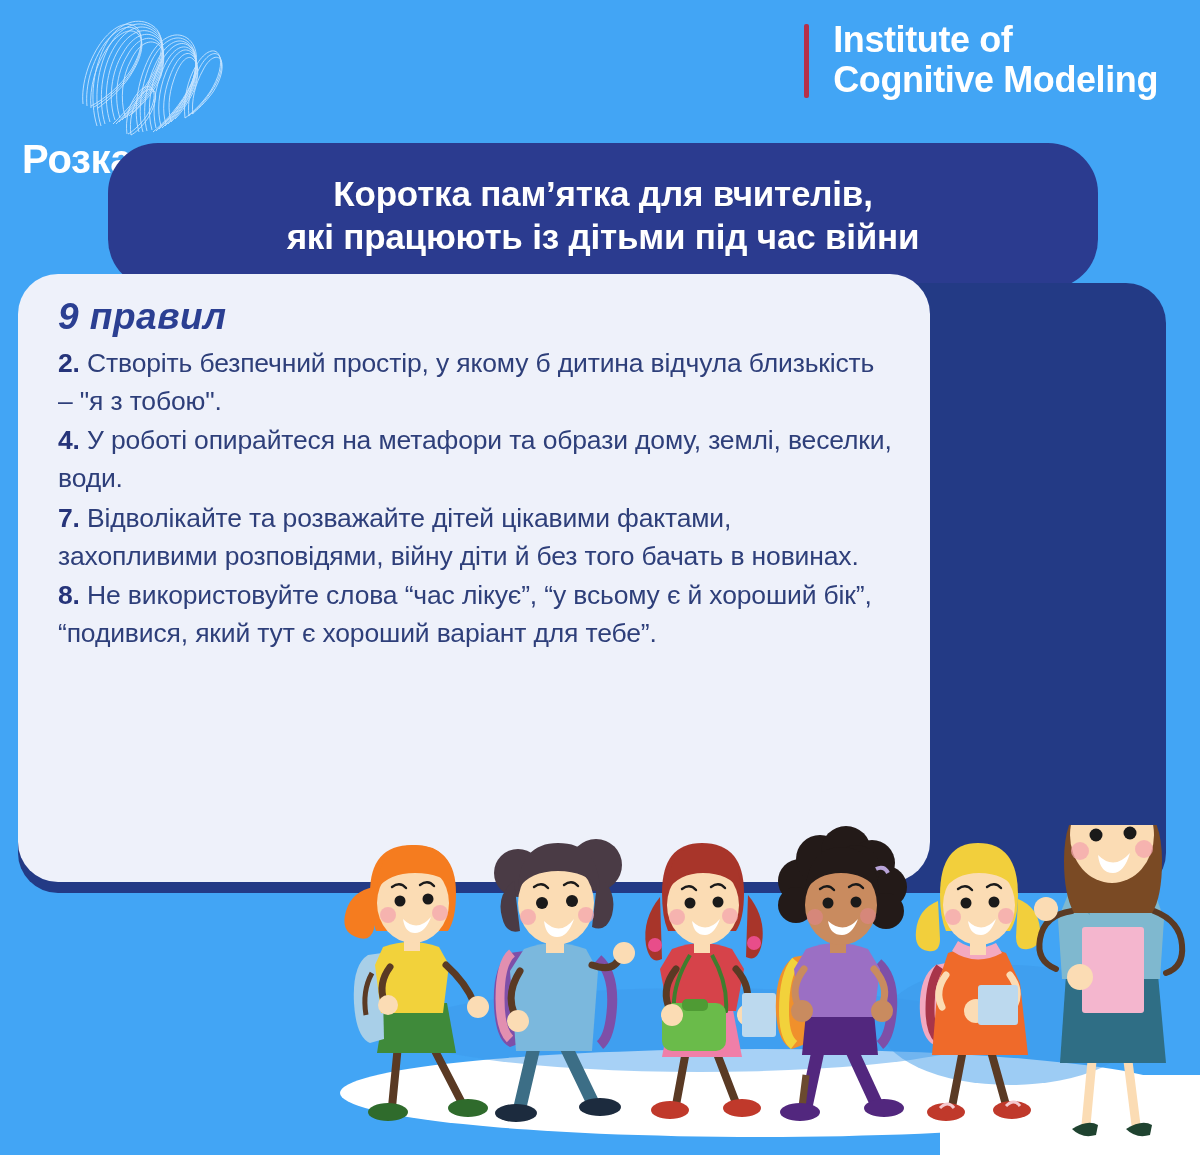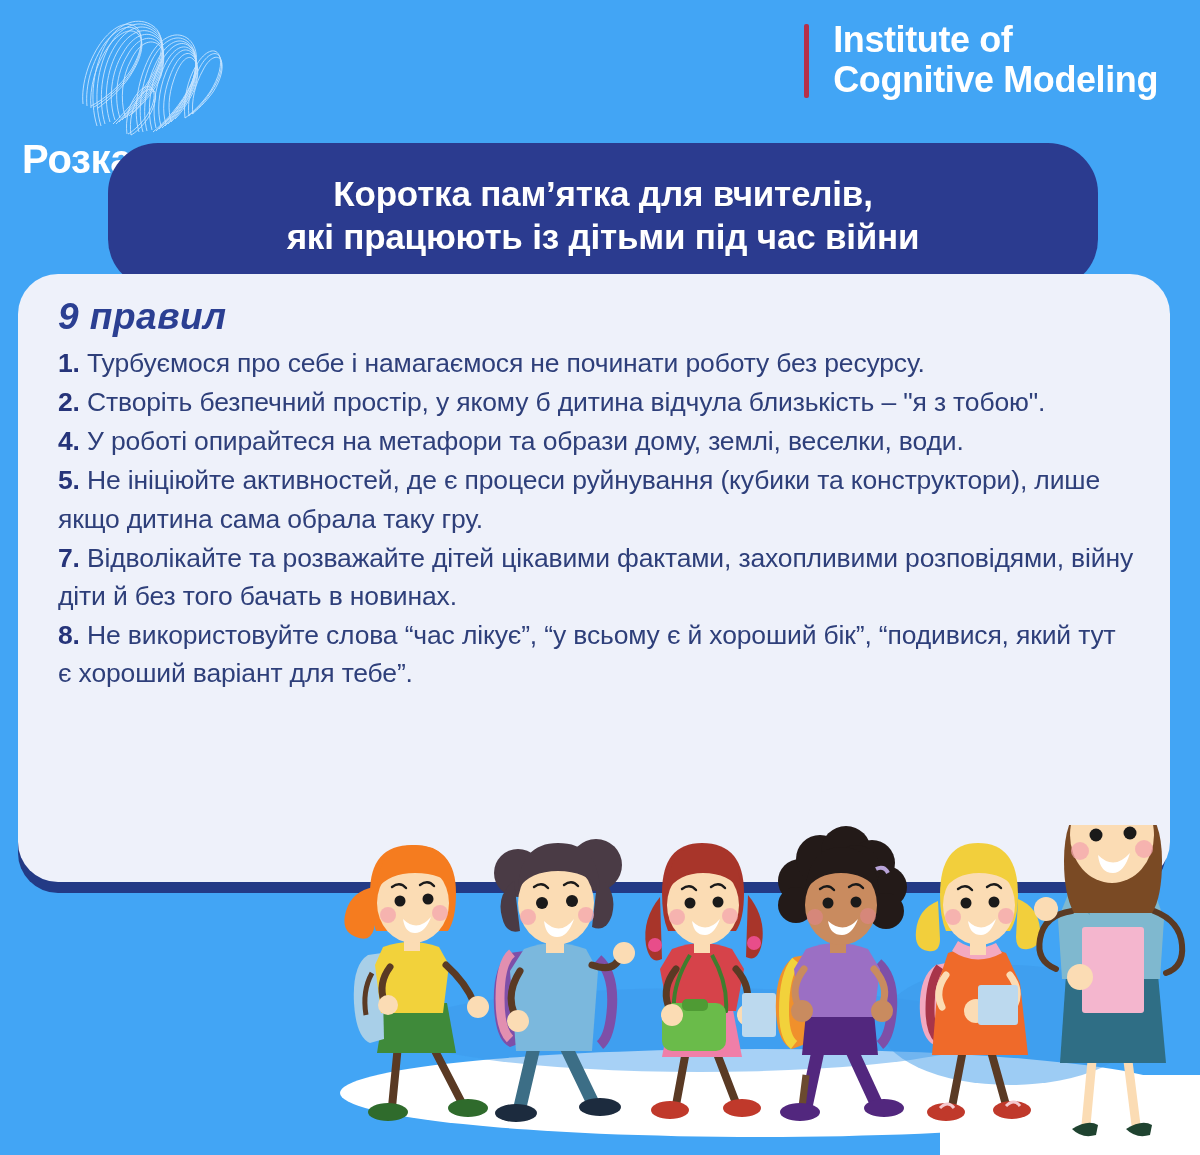--- a/index.html
+++ b/index.html
@@ -108,21 +108,21 @@
     position: absolute;
     left: 18px; top: 283px;
     width: 1148px; height: 610px;
     background: #233a85;
     border-radius: 40px;
   }
 
   .card {
     position: absolute;
     left: 18px; top: 274px;
-    width: 1152px; height: 608px;
+    width: 912px; height: 608px;
     background: #eef1fa;
     border-radius: 40px;
     padding: 22px 36px 18px 40px;
   }
 
   .card-heading {
     color: #2b3f92;
     font-size: 37px;
     font-weight: bold;
     font-style: italic;
@@ -206,24 +206,22 @@
 
   <div class="title-banner">
     <div class="title-text">Коротка пам’ятка для вчителів,
 які працюють із дітьми під час війни</div>
   </div>
 
   <div class="card-shadow"></div>
   <div class="card">
     <div class="card-heading">9 правил</div>
     <ul class="rules-list">
-      <li class="rule"><span class="rule-num">1.</span> <span>Турбуємося про себе і намагаємося не починати роботу без ресурсу.</span></li>
       <li class="rule"><span class="rule-num">2.</span> <span>Створіть безпечний простір, у якому б дитина відчула близькість – "я з тобою".</span></li>
       <li class="rule"><span class="rule-num">4.</span> <span>У роботі опирайтеся на метафори та образи дому, землі, веселки, води.</span></li>
-      <li class="rule"><span class="rule-num">5.</span> <span>Не ініціюйте активностей, де є процеси руйнування (кубики та конструктори), лише якщо дитина сама обрала таку гру.</span></li>
       <li class="rule"><span class="rule-num">7.</span> <span>Відволікайте та розважайте дітей цікавими фактами, захопливими розповідями, війну діти й без того бачать в новинах.</span></li>
       <li class="rule"><span class="rule-num">8.</span> <span>Не використовуйте слова  “час лікує”, “у всьому є й хороший бік”, “подивися, який тут є хороший варіант для тебе”.</span></li>
     </ul>
   </div>
 
   <div class="illustration">
     <svg class="scene" viewBox="0 0 1200 330" aria-hidden="true">
 
       <ellipse cx="760" cy="268" rx="420" ry="44" fill="#ffffff"></ellipse>
       <rect x="940" y="250" width="260" height="80" fill="#ffffff"></rect>

